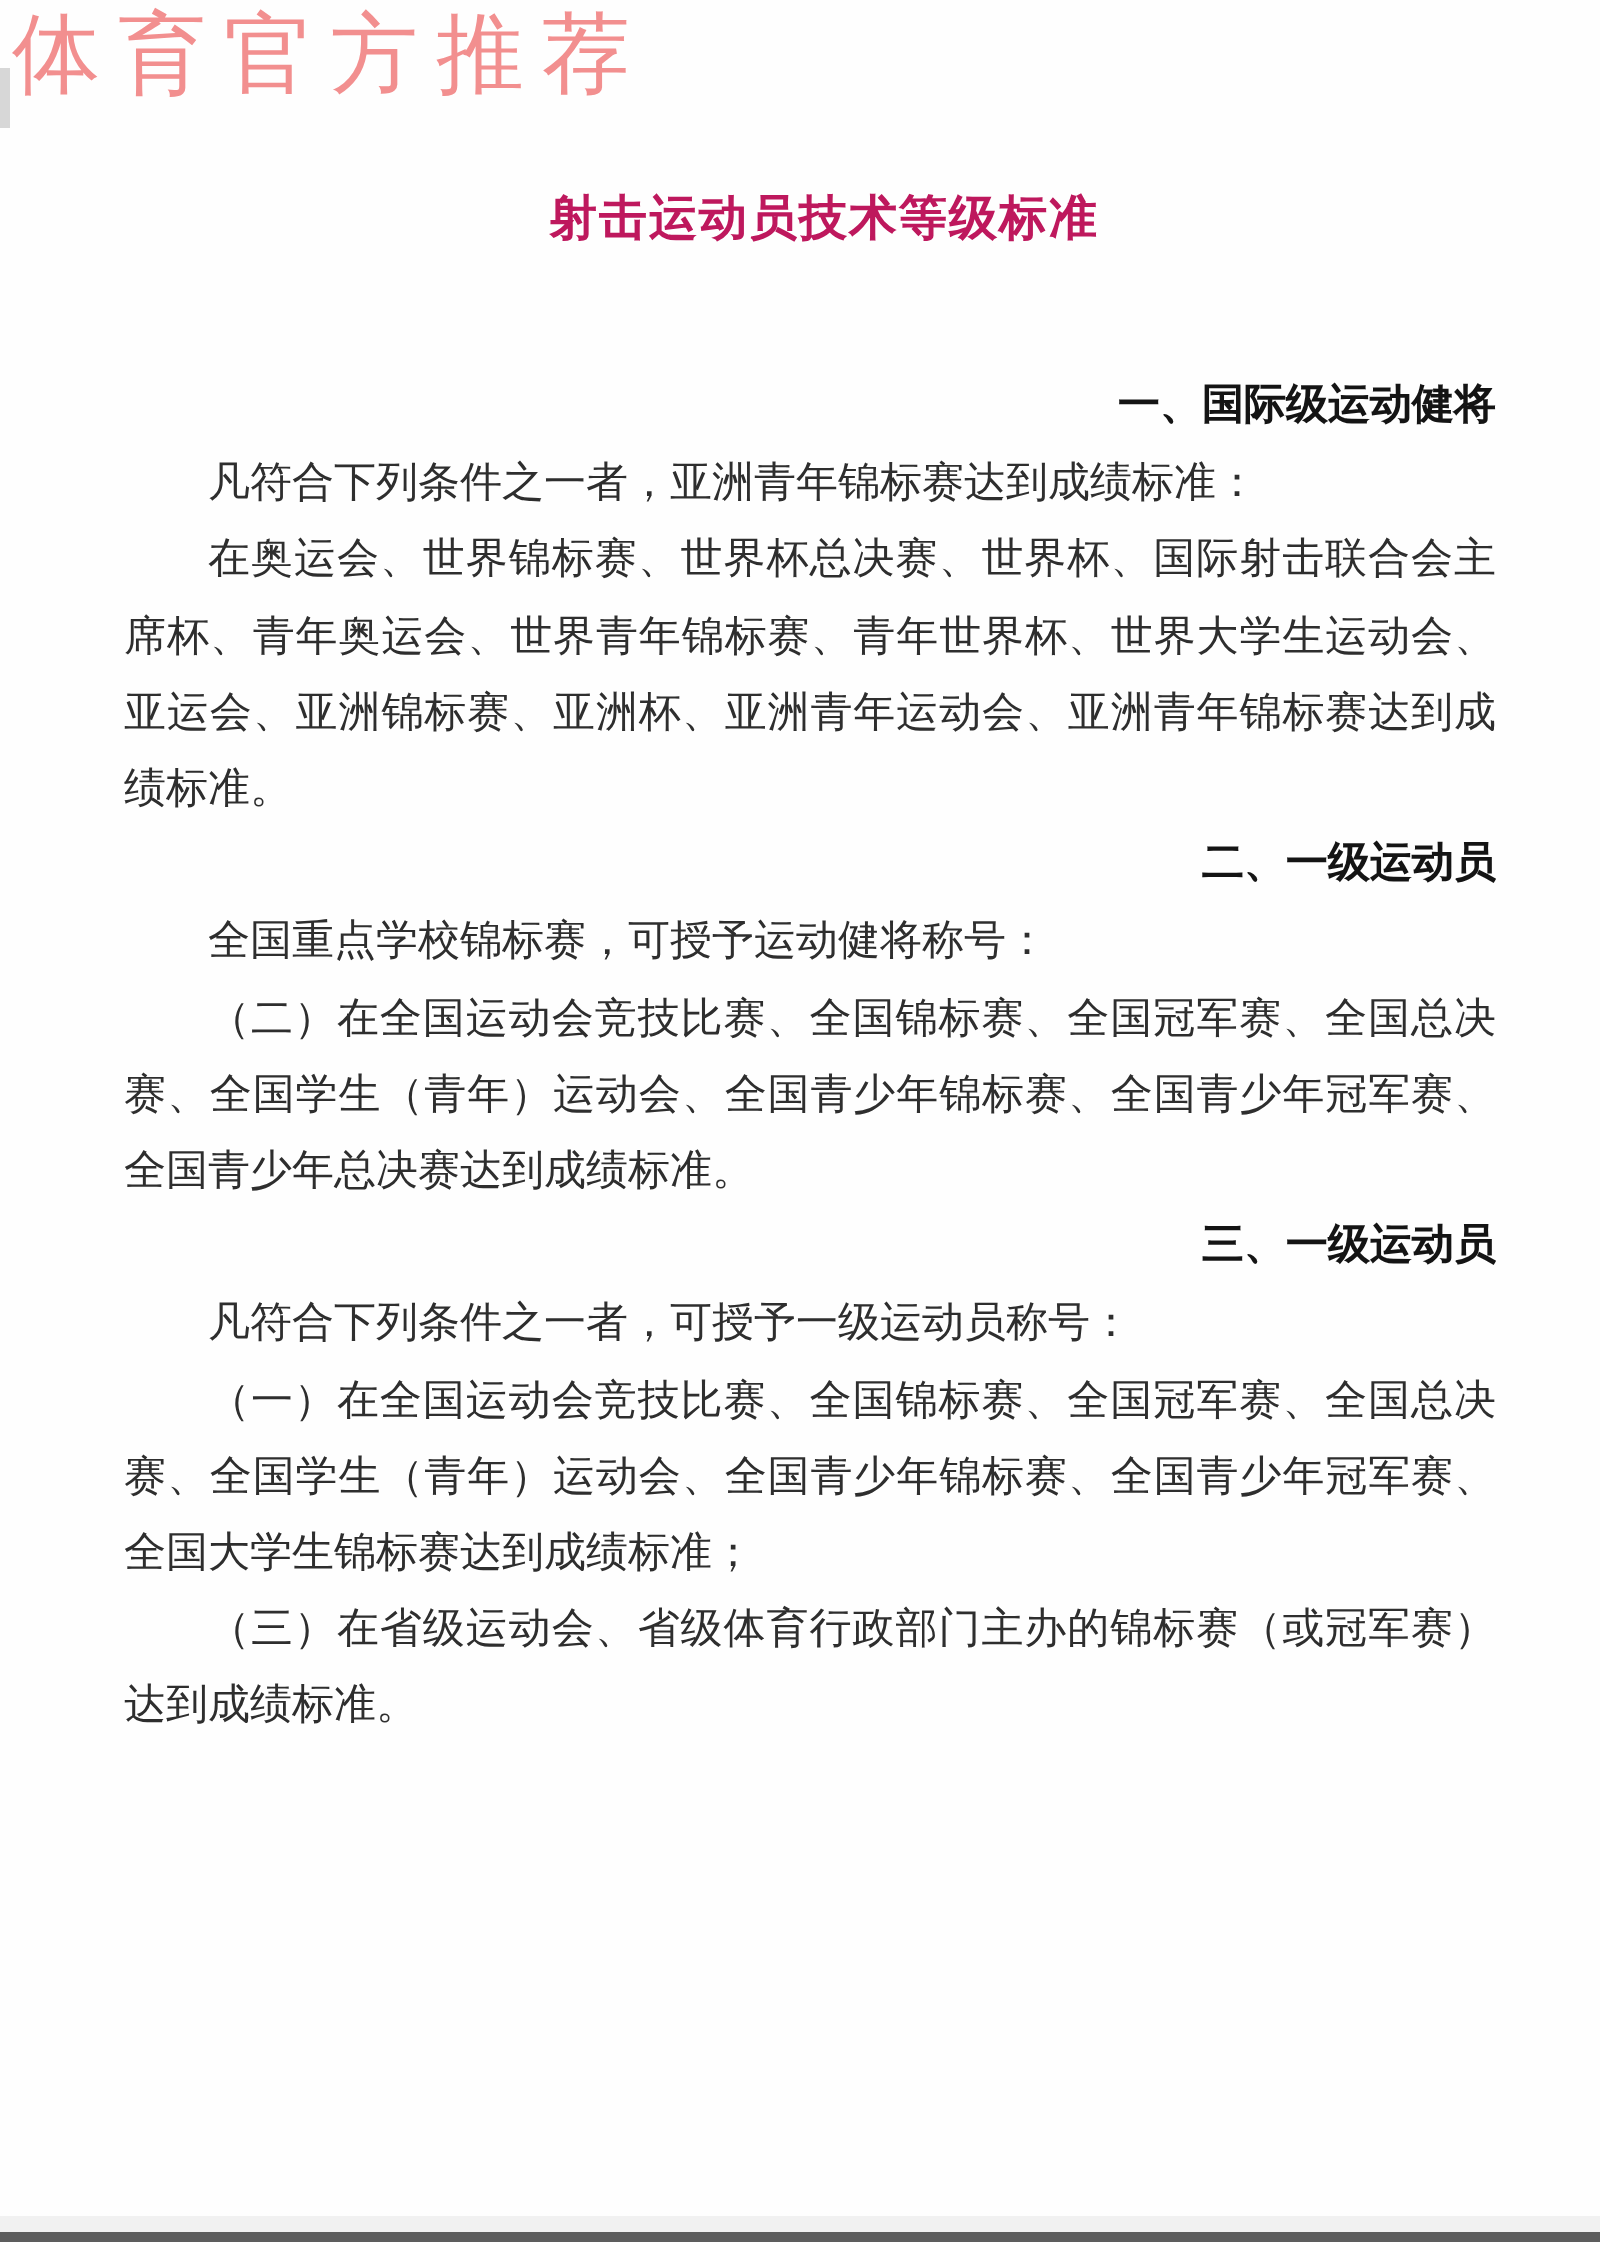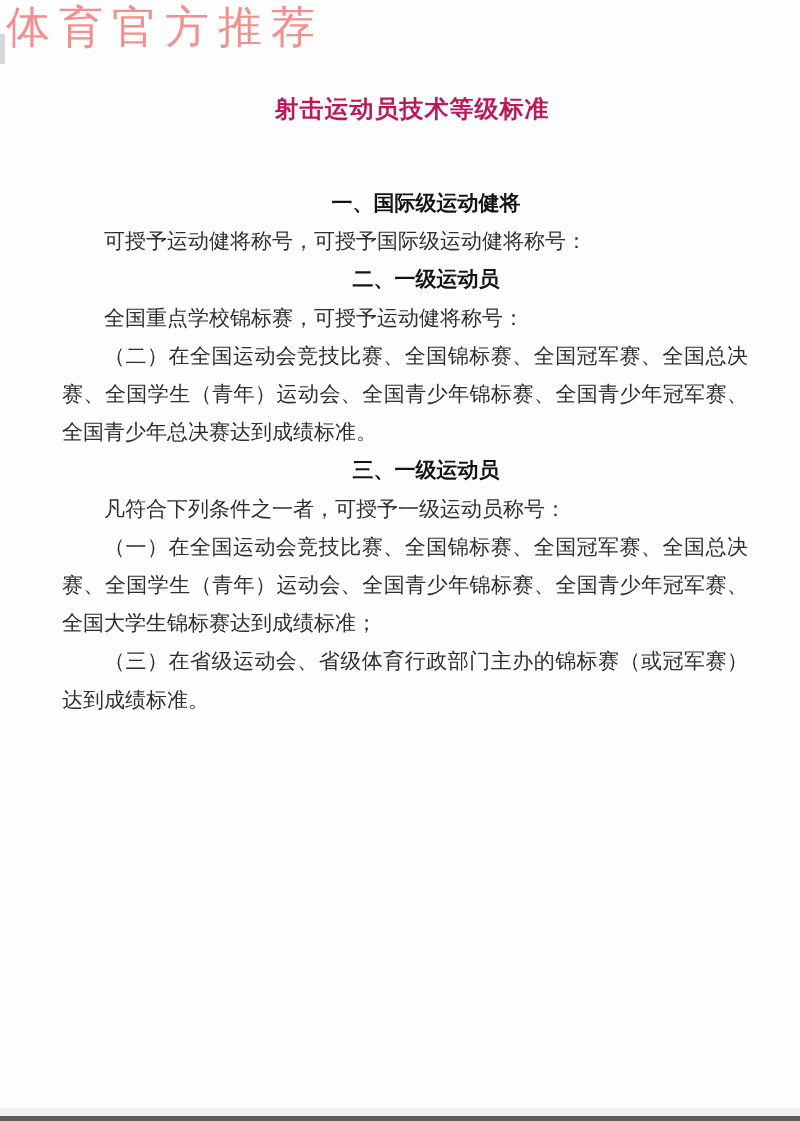--- a/index.html
+++ b/index.html
@@ -65,21 +65,21 @@
   .content .blk {
     margin: 0;
     padding: 0;
     text-indent: 2em;
   }
   .content .heading {
     font-family: "Liberation Sans", sans-serif;
     font-weight: bold;
     color: #141414;
     font-size: 21px;
-    text-align: center;
+    text-align: right;
   }
   
   .bottom-fade {
     position: absolute;
     left: 0;
     bottom: 5px;
     width: 100%;
     height: 8px;
     background: #f1f1f1;
   }
@@ -95,21 +95,22 @@
 <body style="background: rgb(254, 254, 254);">
 
 <div class="watermark" style="color: rgb(241, 124, 124);">体育官方推荐</div>
 
 <div class="edge-artifact"></div>
 
 <div class="doc-title">射击运动员技术等级标准</div>
 
 <div class="content" style="color: rgb(46, 46, 46);">
   <h3 class="blk heading">一、国际级运动健将</h3>
-  <p class="blk">可授予运动健将称号，可授予国际级运动健将称号：</p>
+  <p class="blk">凡符合下列条件之一者，亚洲青年锦标赛达到成绩标准：</p>
+  <p class="blk">在奥运会、世界锦标赛、世界杯总决赛、世界杯、国际射击联合会主席杯、青年奥运会、世界青年锦标赛、青年世界杯、世界大学生运动会、亚运会、亚洲锦标赛、亚洲杯、亚洲青年运动会、亚洲青年锦标赛达到成绩标准。</p>
   <h3 class="blk heading">二、一级运动员</h3>
   <p class="blk">全国重点学校锦标赛，可授予运动健将称号：</p>
   <p class="blk">（二）在全国运动会竞技比赛、全国锦标赛、全国冠军赛、全国总决赛、全国学生（青年）运动会、全国青少年锦标赛、全国青少年冠军赛、全国青少年总决赛达到成绩标准。</p>
   <h3 class="blk heading">三、一级运动员</h3>
   <p class="blk">凡符合下列条件之一者，可授予一级运动员称号：</p>
   <p class="blk">（一）在全国运动会竞技比赛、全国锦标赛、全国冠军赛、全国总决赛、全国学生（青年）运动会、全国青少年锦标赛、全国青少年冠军赛、全国大学生锦标赛达到成绩标准；</p>
   <p class="blk">（三）在省级运动会、省级体育行政部门主办的锦标赛（或冠军赛）达到成绩标准。</p>
 </div>
 
 <div class="bottom-fade"></div>

